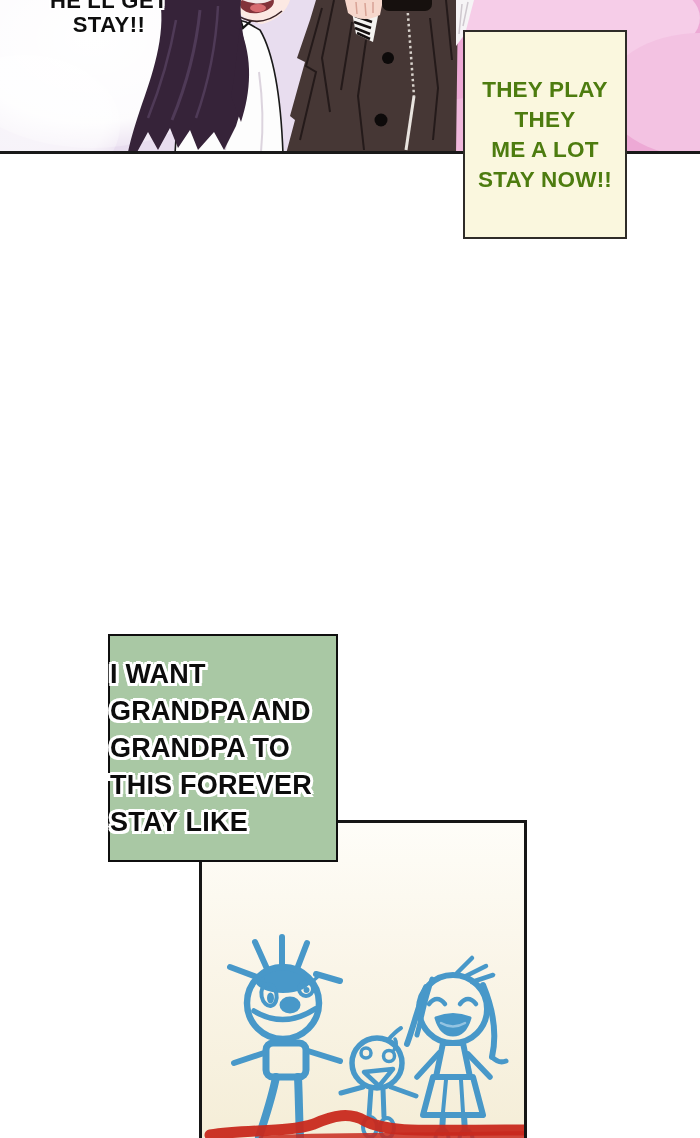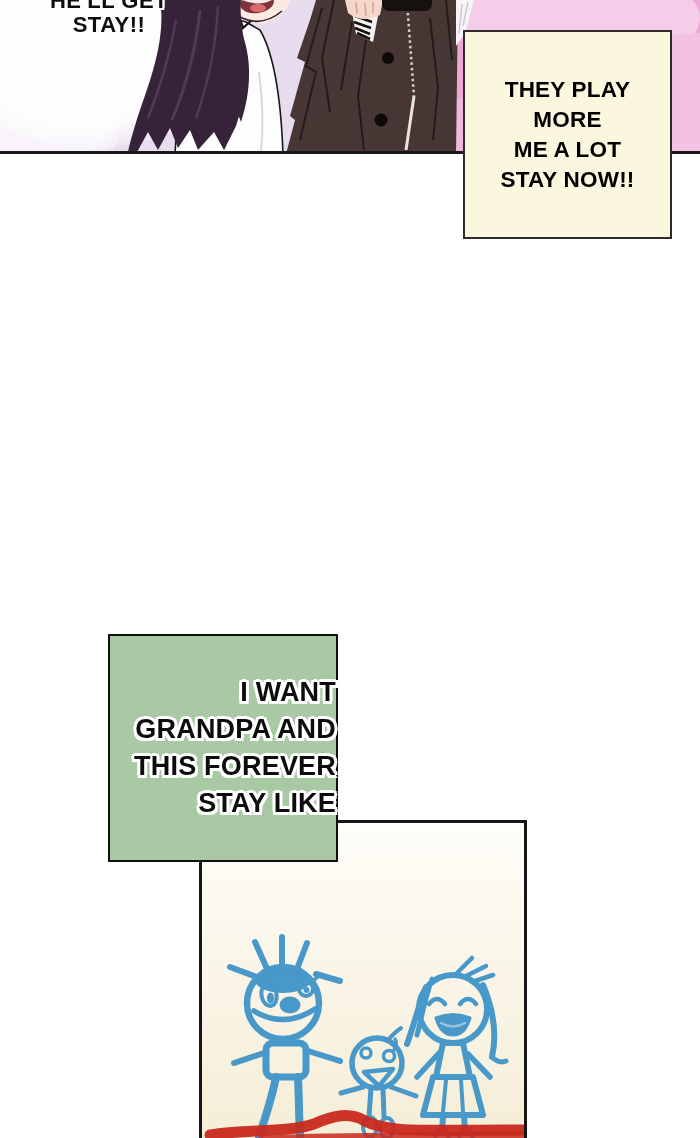--- a/index.html
+++ b/index.html
@@ -14,31 +14,31 @@
   .shout{
     position:absolute;left:46px;top:-11px;width:126px;z-index:2;
     text-align:center;font-weight:700;font-size:22px;line-height:24px;
     color:#0e0e0e;letter-spacing:.5px;
     text-shadow:-2px -2px 0 #fff,2px -2px 0 #fff,-2px 2px 0 #fff,2px 2px 0 #fff,
                 -2px 0 0 #fff,2px 0 0 #fff,0 -2px 0 #fff,0 2px 0 #fff;
   }
   .shout div{white-space:nowrap;}
   
   .caption-yellow{
-    position:absolute;left:463px;top:30px;width:209px;height:209px;z-index:3;
+    position:absolute;left:463px;top:30px;width:164px;height:209px;z-index:3;
     background:#faf7de;border:2px solid #2e2c28;box-sizing:border-box;
     display:flex;flex-direction:column;justify-content:center;align-items:center;
-    font-size:22.5px;line-height:30px;font-weight:700;color:#000000;
+    font-size:22.5px;line-height:30px;font-weight:700;color:#4d7c0f;
     text-align:center;letter-spacing:.2px;
   }
   
   .caption-green{
     position:absolute;left:108px;top:634px;width:230px;height:228px;z-index:4;
     background:#a9c8a4;border:2.5px solid #0f0f0f;box-sizing:border-box;
-    display:flex;flex-direction:column;justify-content:center;align-items:flex-end;
+    display:flex;flex-direction:column;justify-content:center;align-items:flex-start;
     font-size:27px;line-height:37px;font-weight:700;color:#0c0c0c;
     text-align:center;letter-spacing:.2px;
     text-shadow:-2.5px -2.5px 0 #fff,2.5px -2.5px 0 #fff,-2.5px 2.5px 0 #fff,2.5px 2.5px 0 #fff,
                 -3px 0 0 #fff,3px 0 0 #fff,0 -3px 0 #fff,0 3px 0 #fff;
   }
   .caption-yellow div,.caption-green div{white-space:nowrap;}
   
   .drawing-panel{
     position:absolute;left:199px;top:820px;width:328px;height:332px;z-index:2;
     border:3px solid #161616;box-sizing:border-box;
@@ -136,28 +136,29 @@
     </svg>
 
     <div class="shout">
       <div>HE'LL GET</div>
       <div>STAY!!</div>
     </div>
   </div>
 
   <div class="caption-yellow">
     <div>THEY PLAY</div>
-    <div>MORE</div>
+    <div>THEY</div>
     <div>ME A LOT</div>
     <div>STAY NOW!!</div>
   </div>
 
   <div class="caption-green">
     <div>I WANT</div>
     <div>GRANDPA AND</div>
+    <div>GRANDPA TO</div>
     <div>THIS FOREVER</div>
     <div>STAY LIKE</div>
   </div>
 
   <div class="drawing-panel">
     <svg width="322" height="326" viewBox="0 0 322 326">
       <g stroke="#3f94c8" fill="none" stroke-linecap="round" stroke-linejoin="round" opacity="0.95">
 
         <g>
           <ellipse cx="81" cy="157" rx="28" ry="13" fill="#3f94c8" stroke="none"></ellipse>

